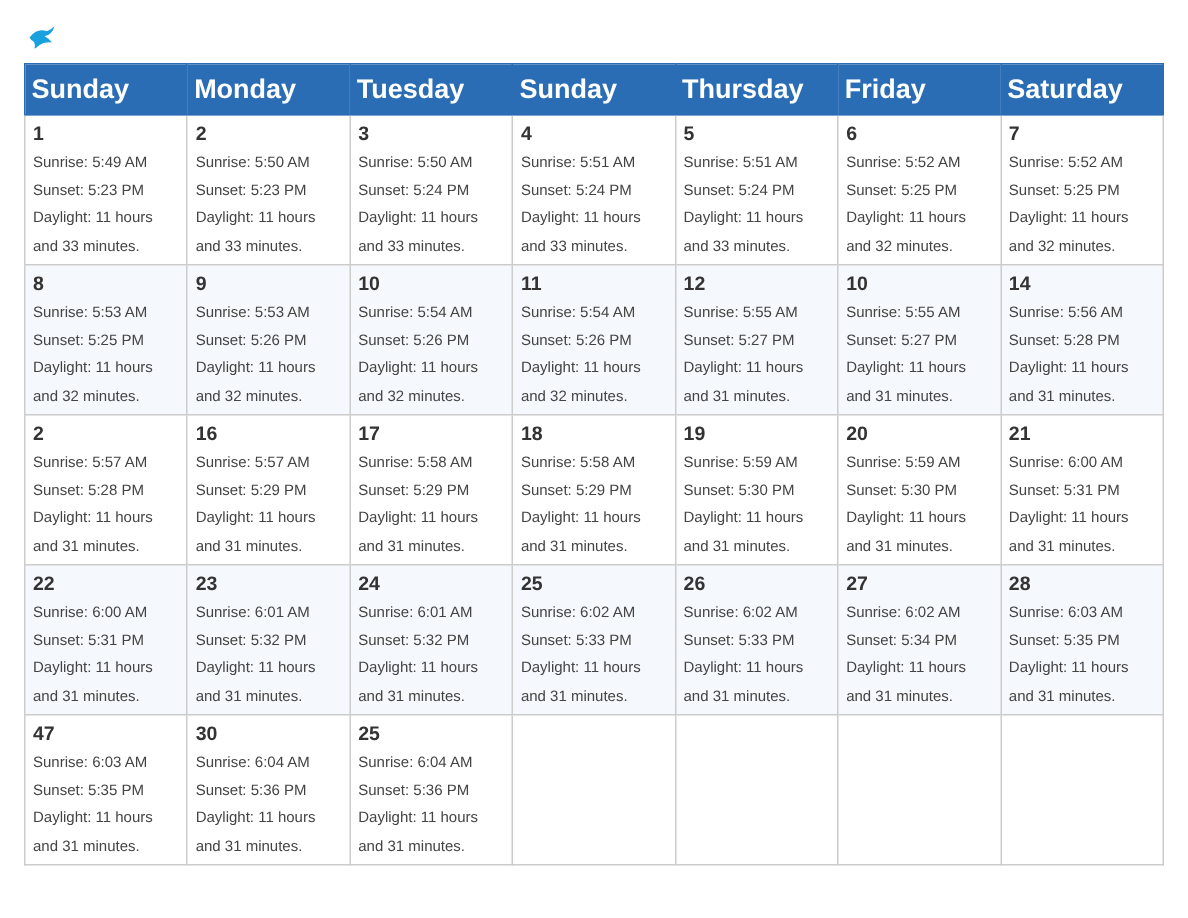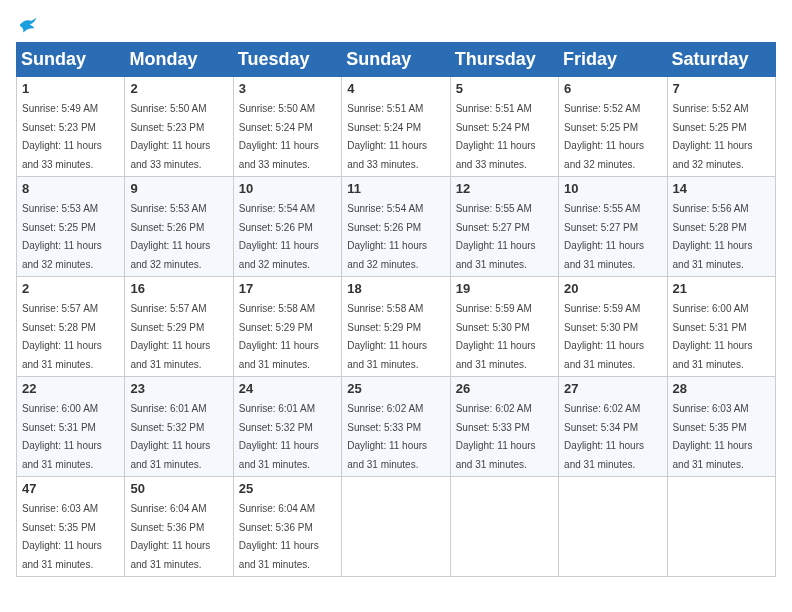--- a/index.html
+++ b/index.html
@@ -155,21 +155,21 @@
         <td><span class="day-num">22</span><span class="day-info">Sunrise: 6:00 AM<br>Sunset: 5:31 PM<br>Daylight: 11 hours and 31 minutes.</span></td>
         <td><span class="day-num">23</span><span class="day-info">Sunrise: 6:01 AM<br>Sunset: 5:32 PM<br>Daylight: 11 hours and 31 minutes.</span></td>
         <td><span class="day-num">24</span><span class="day-info">Sunrise: 6:01 AM<br>Sunset: 5:32 PM<br>Daylight: 11 hours and 31 minutes.</span></td>
         <td><span class="day-num">25</span><span class="day-info">Sunrise: 6:02 AM<br>Sunset: 5:33 PM<br>Daylight: 11 hours and 31 minutes.</span></td>
         <td><span class="day-num">26</span><span class="day-info">Sunrise: 6:02 AM<br>Sunset: 5:33 PM<br>Daylight: 11 hours and 31 minutes.</span></td>
         <td><span class="day-num">27</span><span class="day-info">Sunrise: 6:02 AM<br>Sunset: 5:34 PM<br>Daylight: 11 hours and 31 minutes.</span></td>
         <td><span class="day-num">28</span><span class="day-info">Sunrise: 6:03 AM<br>Sunset: 5:35 PM<br>Daylight: 11 hours and 31 minutes.</span></td>
       </tr>
       <tr>
         <td><span class="day-num">47</span><span class="day-info">Sunrise: 6:03 AM<br>Sunset: 5:35 PM<br>Daylight: 11 hours and 31 minutes.</span></td>
-        <td><span class="day-num">50</span><span class="day-info">Sunrise: 6:04 AM<br>Sunset: 5:36 PM<br>Daylight: 11 hours and 31 minutes.</span></td>
+        <td><span class="day-num">30</span><span class="day-info">Sunrise: 6:04 AM<br>Sunset: 5:36 PM<br>Daylight: 11 hours and 31 minutes.</span></td>
         <td><span class="day-num">25</span><span class="day-info">Sunrise: 6:04 AM<br>Sunset: 5:36 PM<br>Daylight: 11 hours and 31 minutes.</span></td>
         <td class="empty-cell"></td>
         <td class="empty-cell"></td>
         <td class="empty-cell"></td>
         <td class="empty-cell"></td>
       </tr>
     </tbody>
 </table>
 
 </body></html>

